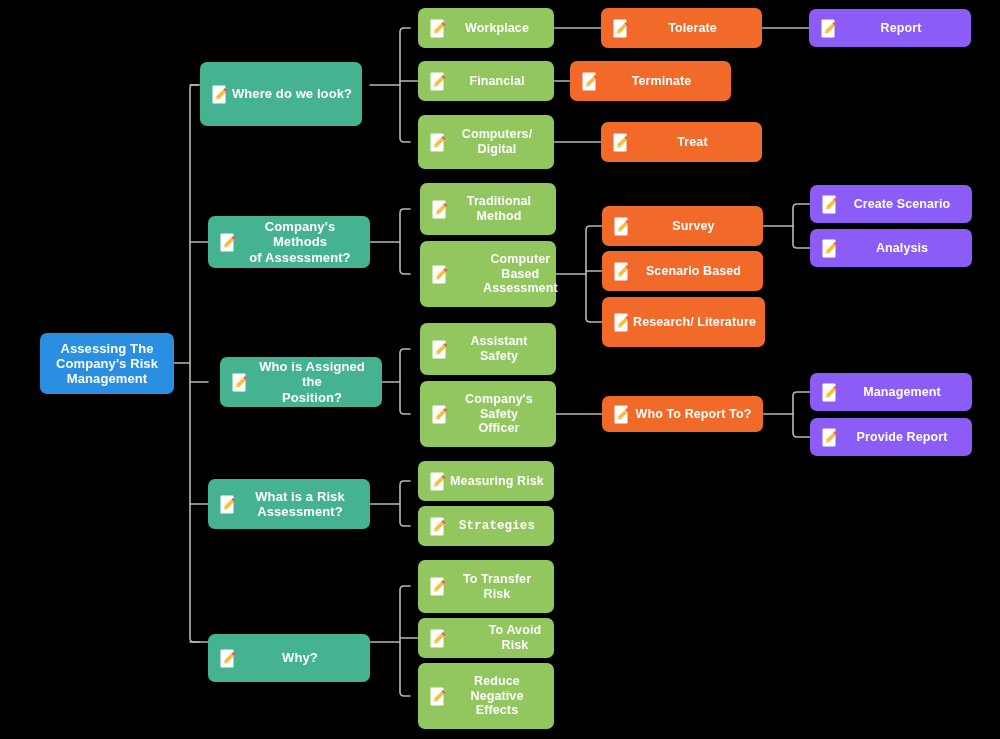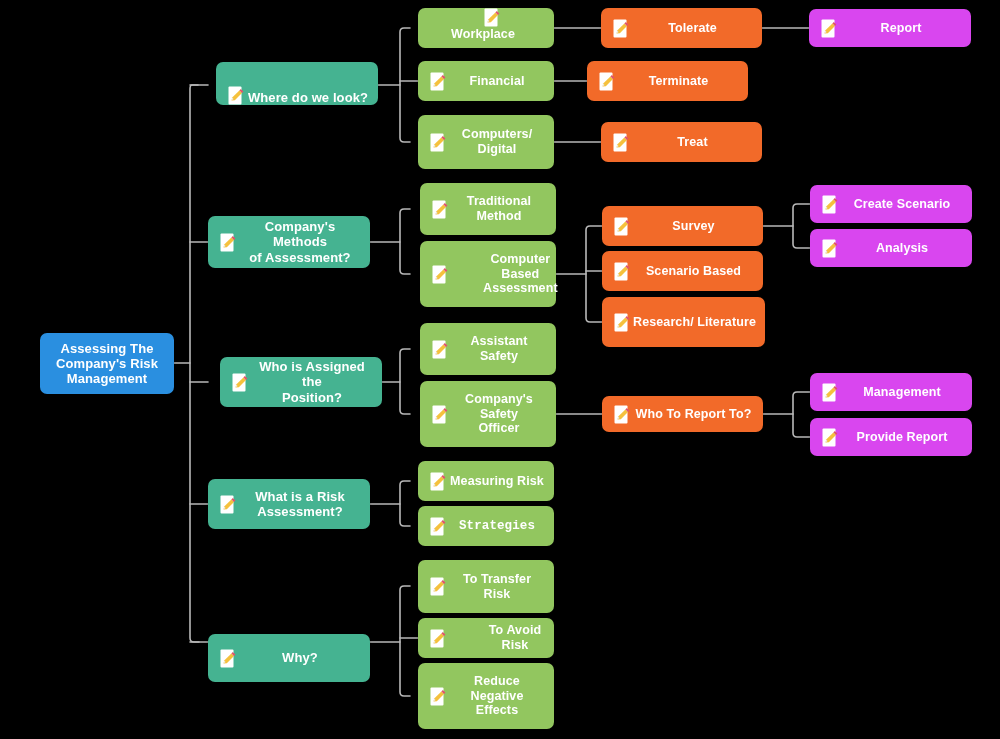--- a/index.html
+++ b/index.html
@@ -54,21 +54,21 @@
     justify-content: center;
   }
   .node.root .label {
     padding: 0 10px;
   }
 
   .n-root  { background: #2a8fe0; }
   .n-teal  { background: #45b391; }
   .n-green { background: #92c65f; }
   .n-orange{ background: #f26a29; }
-  .n-pink  { background: #d946ef; }
+  .n-pink  { background: #8b5cf6; }
 
   .fs13 { font-size: 13px; }
   .fs12 { font-size: 12.5px; }
 </style>
 </head>
 <body>
 
 <div id="canvas">
 
   <svg id="links" viewBox="0 0 1000 739" width="1000" height="739" fill="none" stroke="#b8b8b8" stroke-width="1.6" stroke-linecap="round">
@@ -118,21 +118,21 @@
     <path d="M763 414 H793"></path>
     <path d="M810 392 H797 Q793 392 793 396 V433 Q793 437 797 437 H810"></path>
   </svg>
 
   <div class="node n-root root fs13" style="left:40px; top:333px; width:134px; height:61px;">
     <span class="label">Assessing The
 Company's Risk
 Management</span>
   </div>
 
-  <div class="node n-teal fs13" style="left:216px; top:62px; width:162px; height:43px;align-items:flex-end;">
+  <div class="node n-teal fs13" style="left:200px; top:62px; width:162px; height:64px;">
     <span class="ico">
       <svg viewBox="0 0 16 19" width="16" height="19">
         <rect x="0.5" y="0.5" width="13" height="18" rx="1" fill="#ffffff"></rect>
         <path d="M3.5 14.5 L4.2 11.6 L11.4 4.4 L14 7 L6.8 14.2 Z" fill="#f5c13d"></path>
         <path d="M3.5 14.5 L4.2 11.6 L5.6 13 Z" fill="#e8e8e8"></path>
         <path d="M11.4 4.4 L12.8 3 L15.4 5.6 L14 7 Z" fill="#e0556b"></path>
       </svg>
     </span>
     <span class="label">Where do we look?</span>
   </div>
@@ -181,21 +181,21 @@
       <svg viewBox="0 0 16 19" width="16" height="19">
         <rect x="0.5" y="0.5" width="13" height="18" rx="1" fill="#ffffff"></rect>
         <path d="M3.5 14.5 L4.2 11.6 L11.4 4.4 L14 7 L6.8 14.2 Z" fill="#f5c13d"></path>
         <path d="M3.5 14.5 L4.2 11.6 L5.6 13 Z" fill="#e8e8e8"></path>
         <path d="M11.4 4.4 L12.8 3 L15.4 5.6 L14 7 Z" fill="#e0556b"></path>
       </svg>
     </span>
     <span class="label">Why?</span>
   </div>
 
-  <div class="node n-green fs12" style="left:418px; top:8px; width:136px; height:40px;flex-direction:column;">
+  <div class="node n-green fs12" style="left:418px; top:8px; width:136px; height:40px;">
     <span class="ico">
       <svg viewBox="0 0 16 19" width="16" height="19">
         <rect x="0.5" y="0.5" width="13" height="18" rx="1" fill="#ffffff"></rect>
         <path d="M3.5 14.5 L4.2 11.6 L11.4 4.4 L14 7 L6.8 14.2 Z" fill="#f5c13d"></path>
         <path d="M3.5 14.5 L4.2 11.6 L5.6 13 Z" fill="#e8e8e8"></path>
         <path d="M11.4 4.4 L12.8 3 L15.4 5.6 L14 7 Z" fill="#e0556b"></path>
       </svg>
     </span>
     <span class="label">Workplace</span>
   </div>
@@ -347,21 +347,21 @@
       <svg viewBox="0 0 16 19" width="16" height="19">
         <rect x="0.5" y="0.5" width="13" height="18" rx="1" fill="#ffffff"></rect>
         <path d="M3.5 14.5 L4.2 11.6 L11.4 4.4 L14 7 L6.8 14.2 Z" fill="#f5c13d"></path>
         <path d="M3.5 14.5 L4.2 11.6 L5.6 13 Z" fill="#e8e8e8"></path>
         <path d="M11.4 4.4 L12.8 3 L15.4 5.6 L14 7 Z" fill="#e0556b"></path>
       </svg>
     </span>
     <span class="label">Tolerate</span>
   </div>
 
-  <div class="node n-orange fs12" style="left:587px; top:61px; width:161px; height:40px;justify-content:flex-end;">
+  <div class="node n-orange fs12" style="left:570px; top:61px; width:161px; height:40px;justify-content:flex-end;">
     <span class="ico">
       <svg viewBox="0 0 16 19" width="16" height="19">
         <rect x="0.5" y="0.5" width="13" height="18" rx="1" fill="#ffffff"></rect>
         <path d="M3.5 14.5 L4.2 11.6 L11.4 4.4 L14 7 L6.8 14.2 Z" fill="#f5c13d"></path>
         <path d="M3.5 14.5 L4.2 11.6 L5.6 13 Z" fill="#e8e8e8"></path>
         <path d="M11.4 4.4 L12.8 3 L15.4 5.6 L14 7 Z" fill="#e0556b"></path>
       </svg>
     </span>
     <span class="label">Terminate</span>
   </div>

